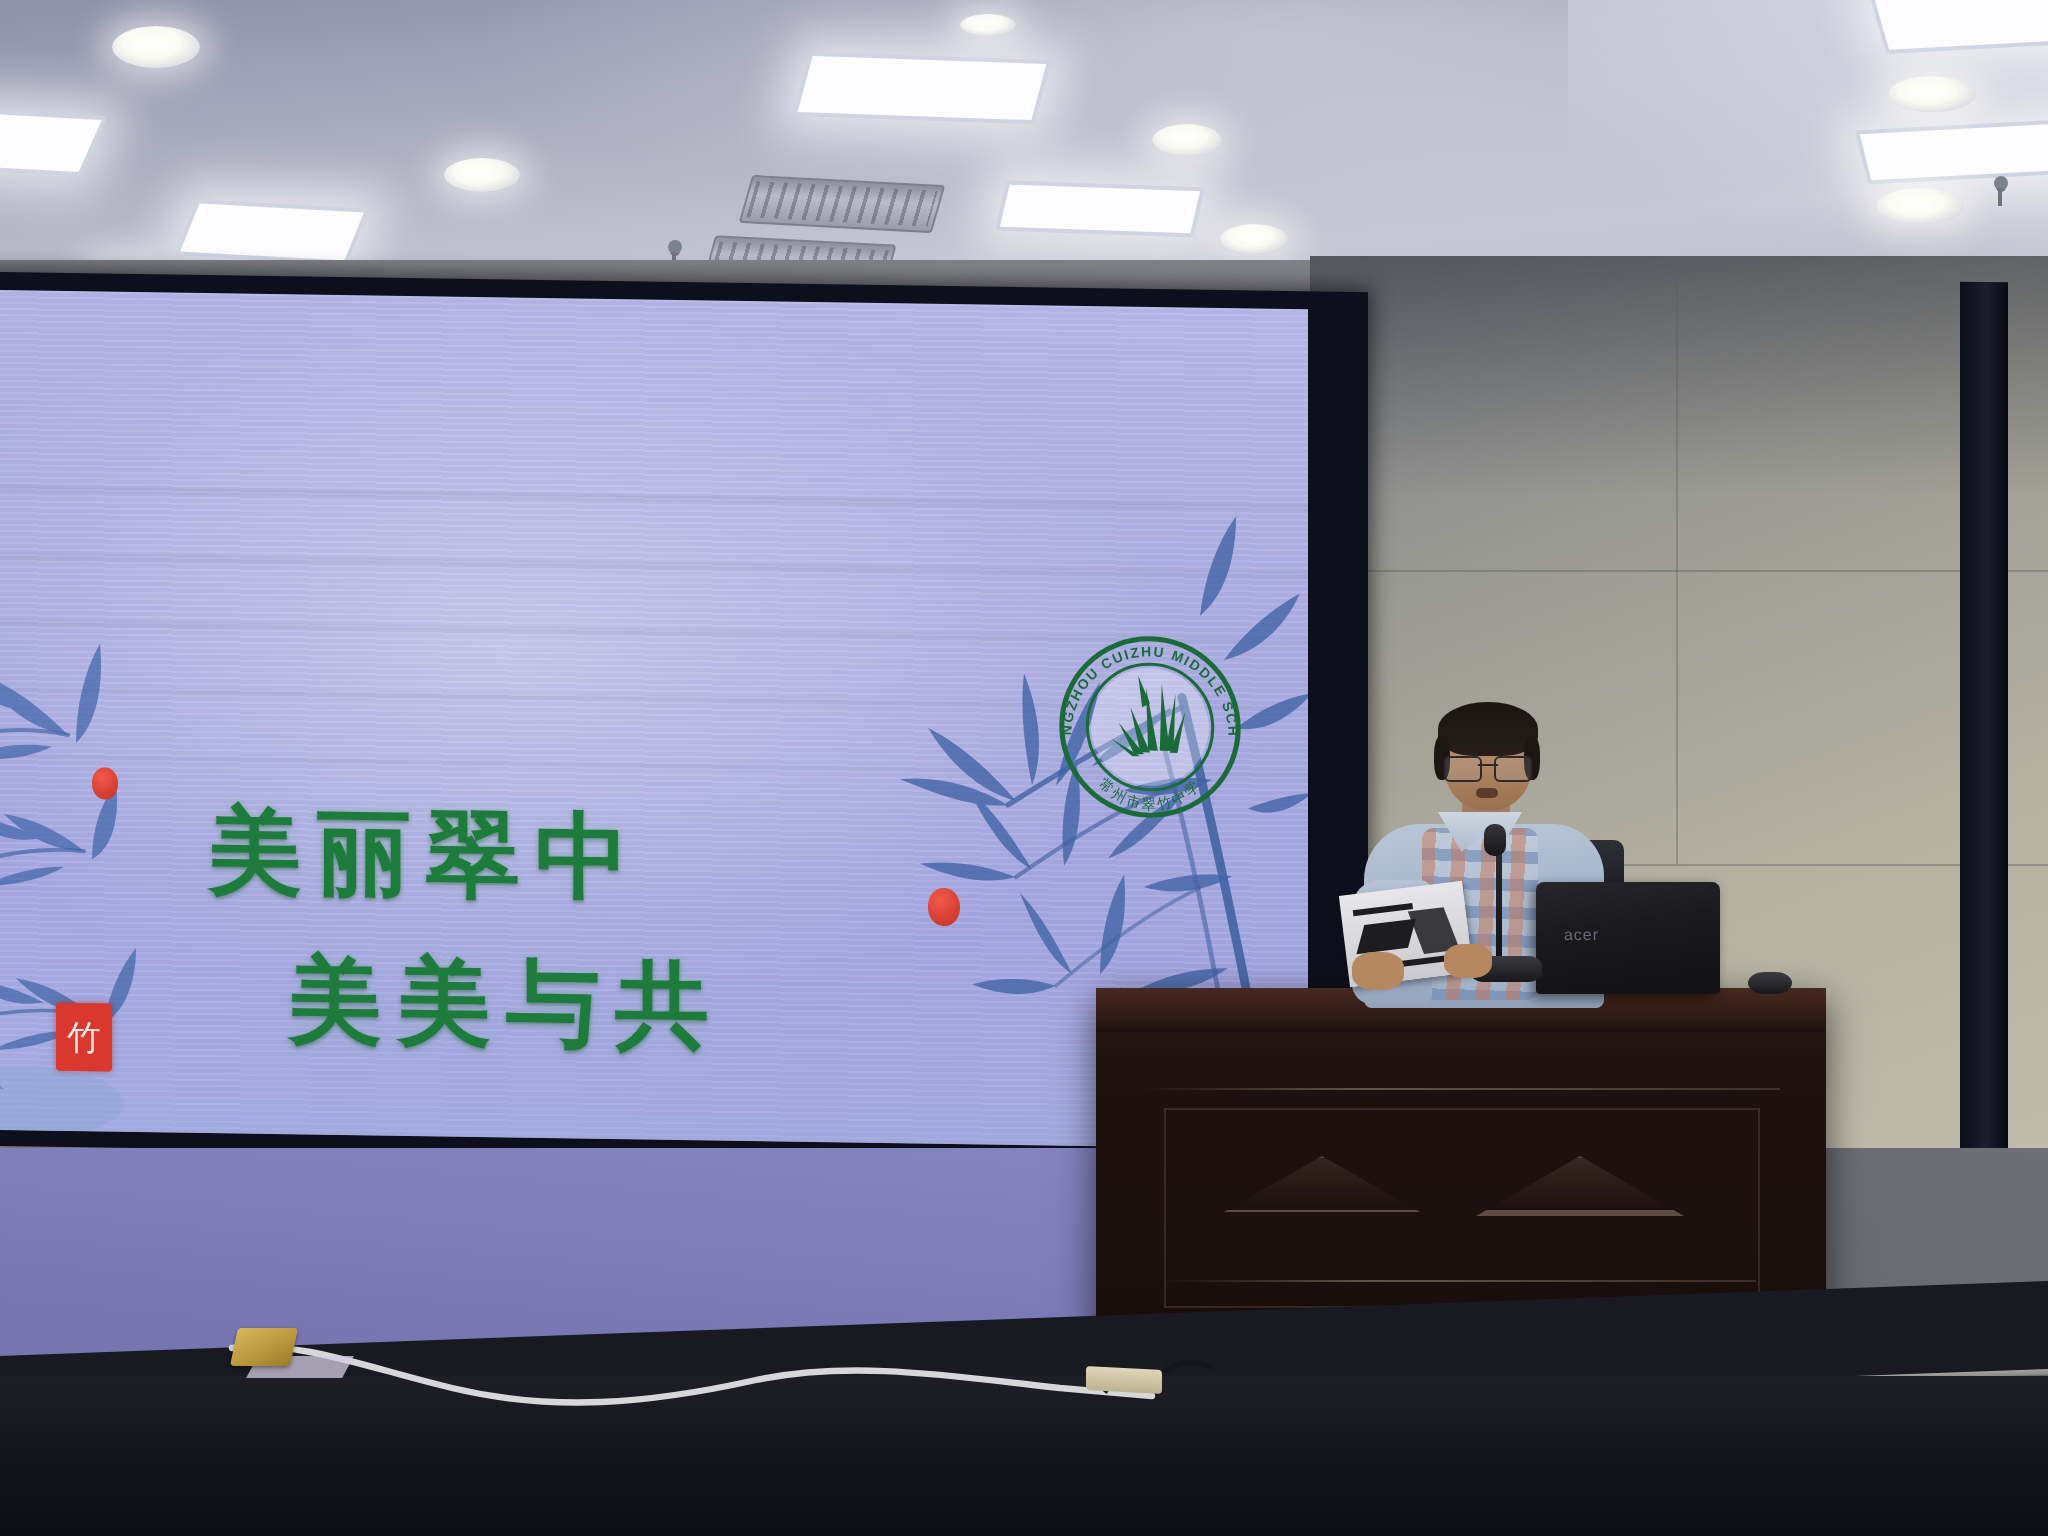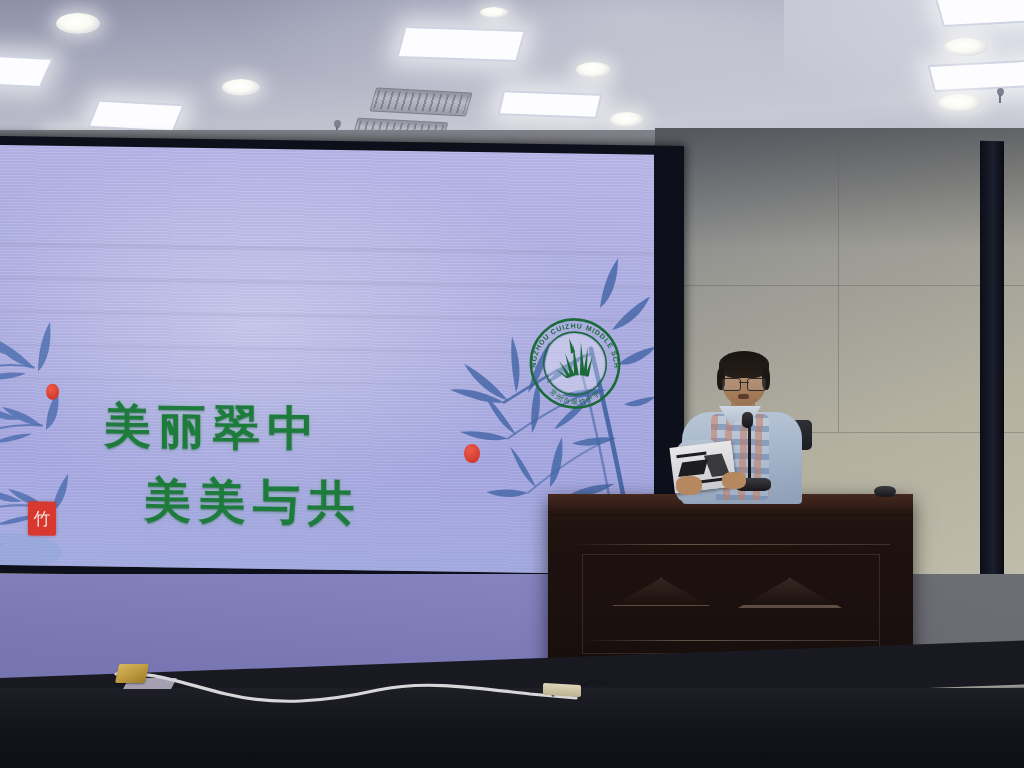--- a/index.html
+++ b/index.html
@@ -364,19 +364,22 @@
     <div class="paper-ink" style="left:36px;top:12px;width:18px;height:22px;transform:skewX(14deg);opacity:.85;"></div>
     <div class="paper-ink" style="left:10px;top:36px;width:42px;height:3px;"></div>
   </div>
   <div class="hand" style="left:676px;top:476px;width:26px;height:19px;"></div>
   <div class="hand" style="left:722px;top:472px;width:24px;height:17px;"></div>
 
   <div class="mic-stem"></div>
   <div class="mic-head"></div>
   <div class="mic-base"></div>
 
+  <div class="laptop">
+    <div class="laptop-logo">acer</div>
+  </div>
   <div class="mouse"></div>
 
   <div class="stage-nose" style="top:716px;transform:skewY(-2.0deg);transform-origin:left center;"></div>
   <div class="fg-wedge"></div>
   <div class="foreground"></div>
 
 </div>
 
 </body></html>

